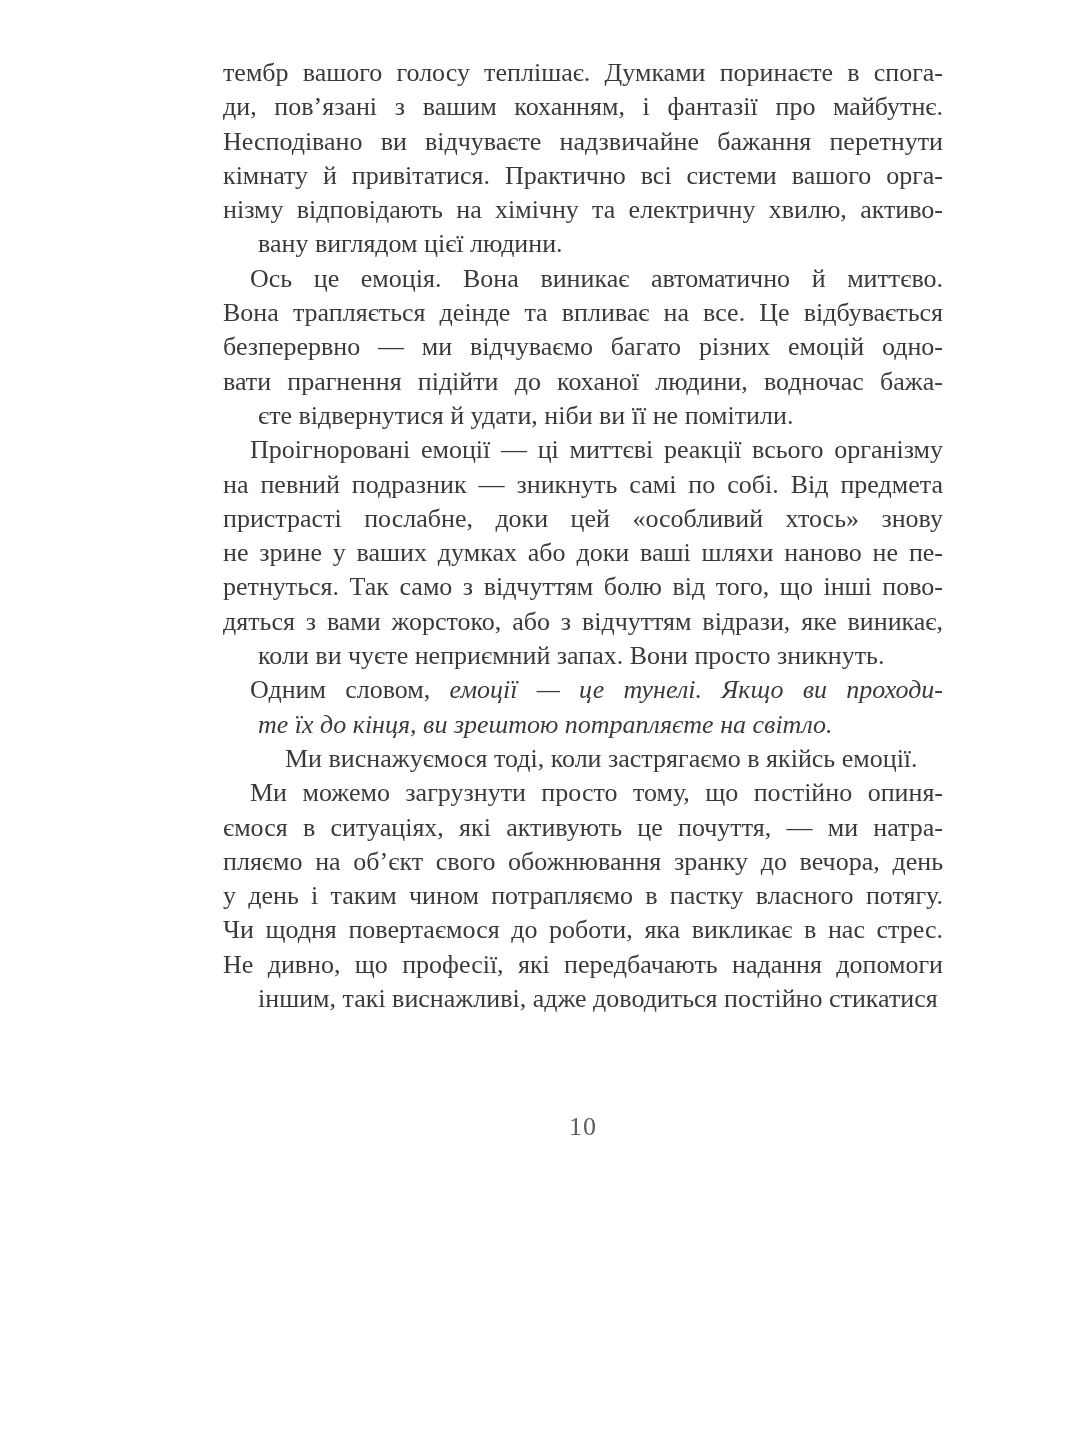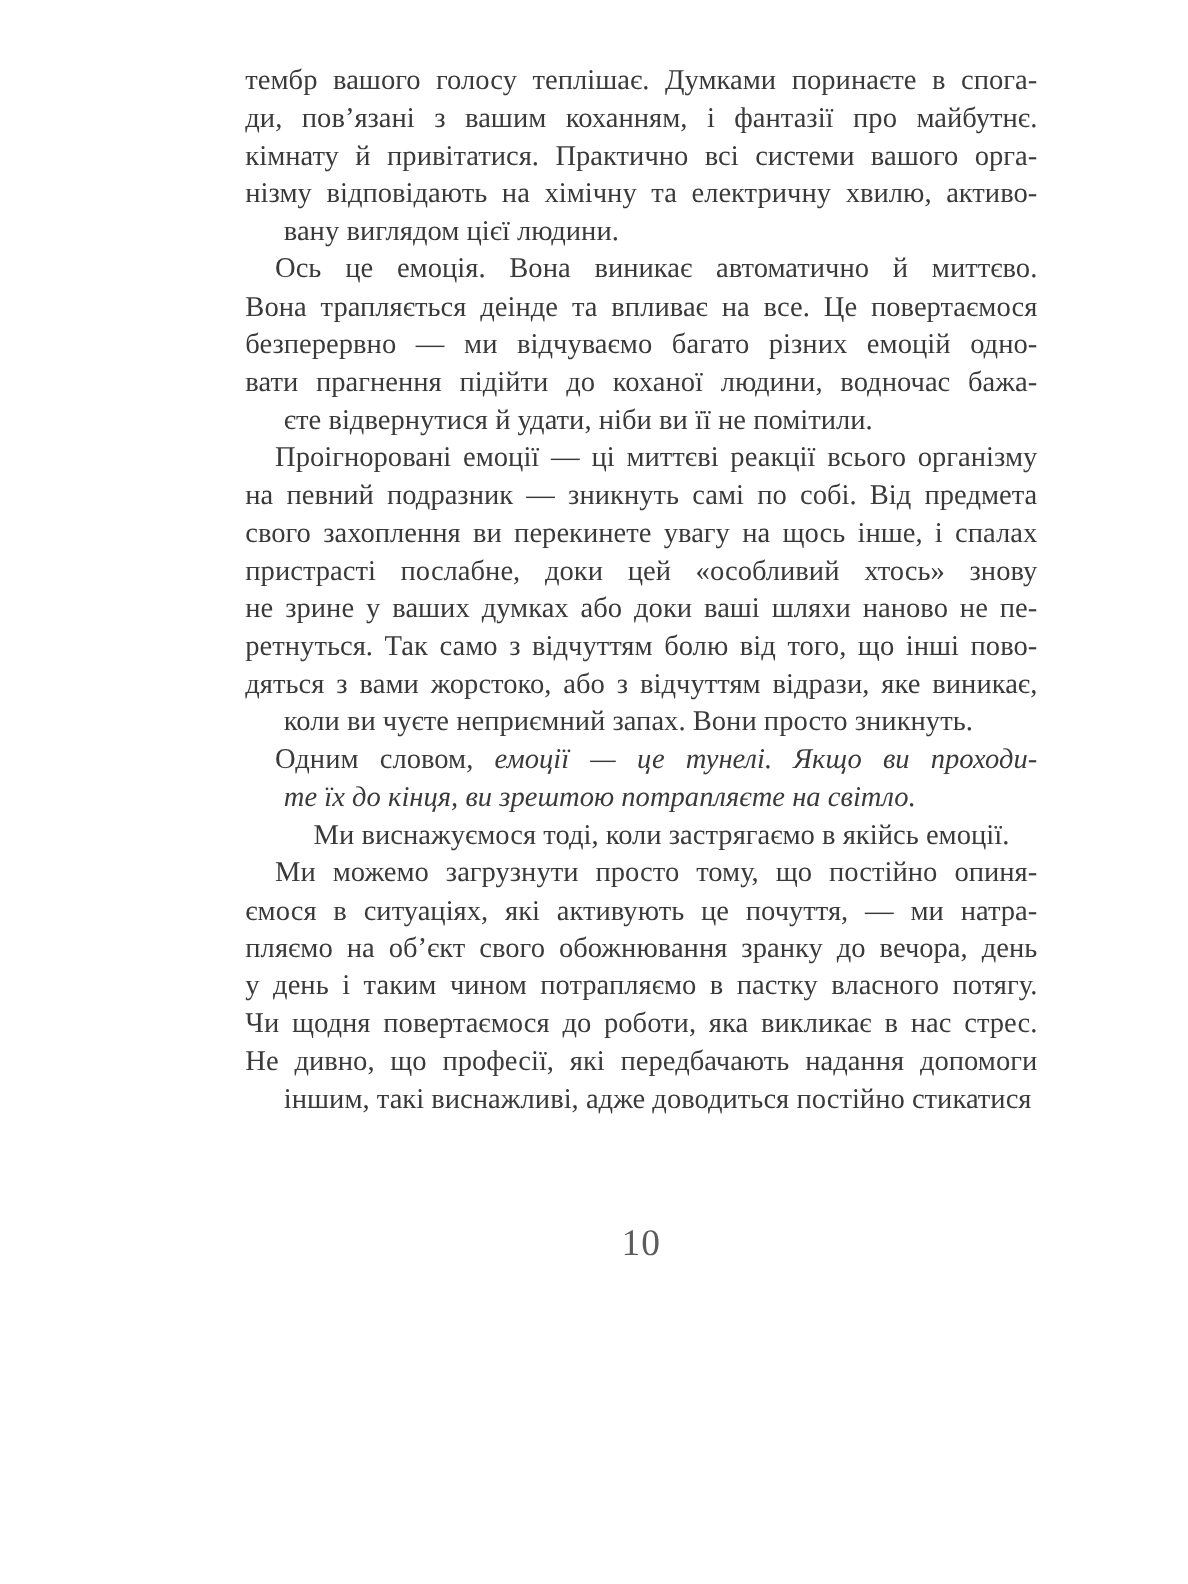--- a/index.html
+++ b/index.html
@@ -42,43 +42,43 @@
   }
   .italic {
     font-style: italic;
   }
   .page-number {
     position: absolute;
     top: 1112px;
     left: 223px;
     width: 720px;
     text-align: center;
-    font-size: 34px;
+    font-size: 26px;
     color: #5c5c5c;
     letter-spacing: 1px;
   }
 </style>
 </head>
 <body>
 
 <div class="page">
   <div class="text-block" id="text-block">
       <div class="line">тембр вашого голосу теплішає. Думками поринаєте в спога-</div>
       <div class="line">ди, пов’язані з вашим коханням, і фантазії про майбутнє.</div>
+      <div class="line">Несподівано ви відчуваєте надзвичайне бажання перетнути</div>
       <div class="line">кімнату й привітатися. Практично всі системи вашого орга-</div>
       <div class="line">нізму відповідають на хімічну та електричну хвилю, активо-</div>
       <div class="line last">вану виглядом цієї людини.</div>
       <div class="line indent">Ось це емоція. Вона виникає автоматично й миттєво.</div>
-      <div class="line">Вона трапляється деінде та впливає на все. Це повертаємося</div>
+      <div class="line">Вона трапляється деінде та впливає на все. Це відбувається</div>
       <div class="line">безперервно — ми відчуваємо багато різних емоцій одно-</div>
       <div class="line">вати прагнення підійти до коханої людини, водночас бажа-</div>
       <div class="line last">єте відвернутися й удати, ніби ви її не помітили.</div>
       <div class="line indent">Проігноровані емоції — ці миттєві реакції всього організму</div>
       <div class="line">на певний подразник — зникнуть самі по собі. Від предмета</div>
-      <div class="line">свого захоплення ви перекинете увагу на щось інше, і спалах</div>
       <div class="line">пристрасті послабне, доки цей «особливий хтось» знову</div>
       <div class="line">не зрине у ваших думках або доки ваші шляхи наново не пе-</div>
       <div class="line">ретнуться. Так само з відчуттям болю від того, що інші пово-</div>
       <div class="line">дяться з вами жорстоко, або з відчуттям відрази, яке виникає,</div>
       <div class="line last">коли ви чуєте неприємний запах. Вони просто зникнуть.</div>
       <div class="line indent"><span>Одним словом, </span><span class="italic">емоції — це тунелі. Якщо ви проходи-</span></div>
       <div class="line last"><span class="italic">те їх до кінця, ви зрештою потрапляєте на світло.</span></div>
       <div class="line indent last">Ми виснажуємося тоді, коли застрягаємо в якійсь емоції.</div>
       <div class="line indent">Ми можемо загрузнути просто тому, що постійно опиня-</div>
       <div class="line">ємося в ситуаціях, які активують це почуття, — ми натра-</div>

